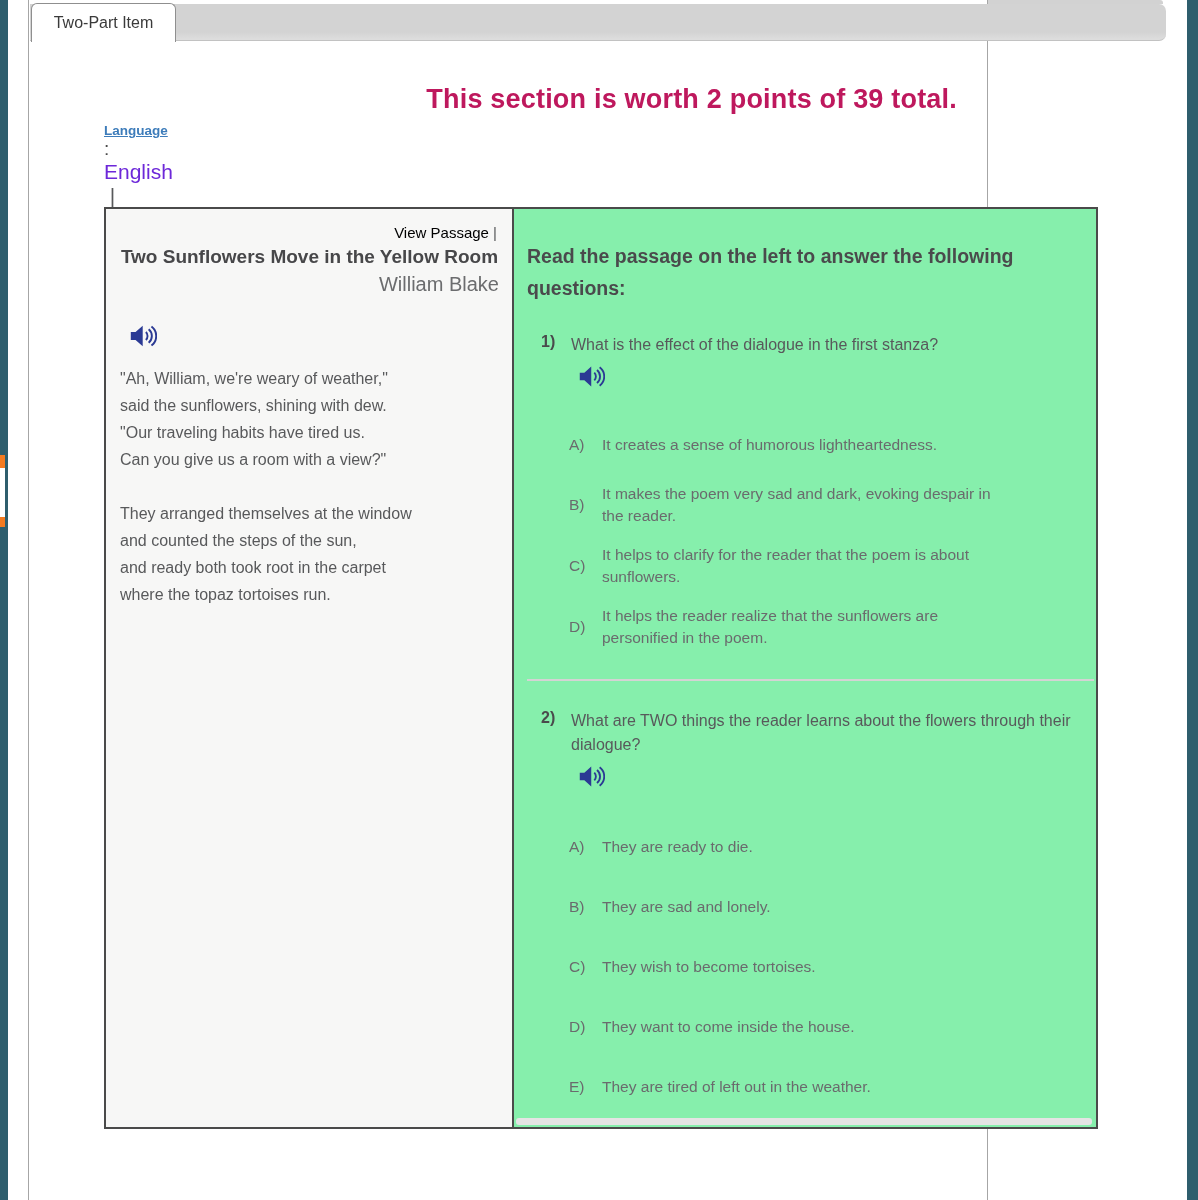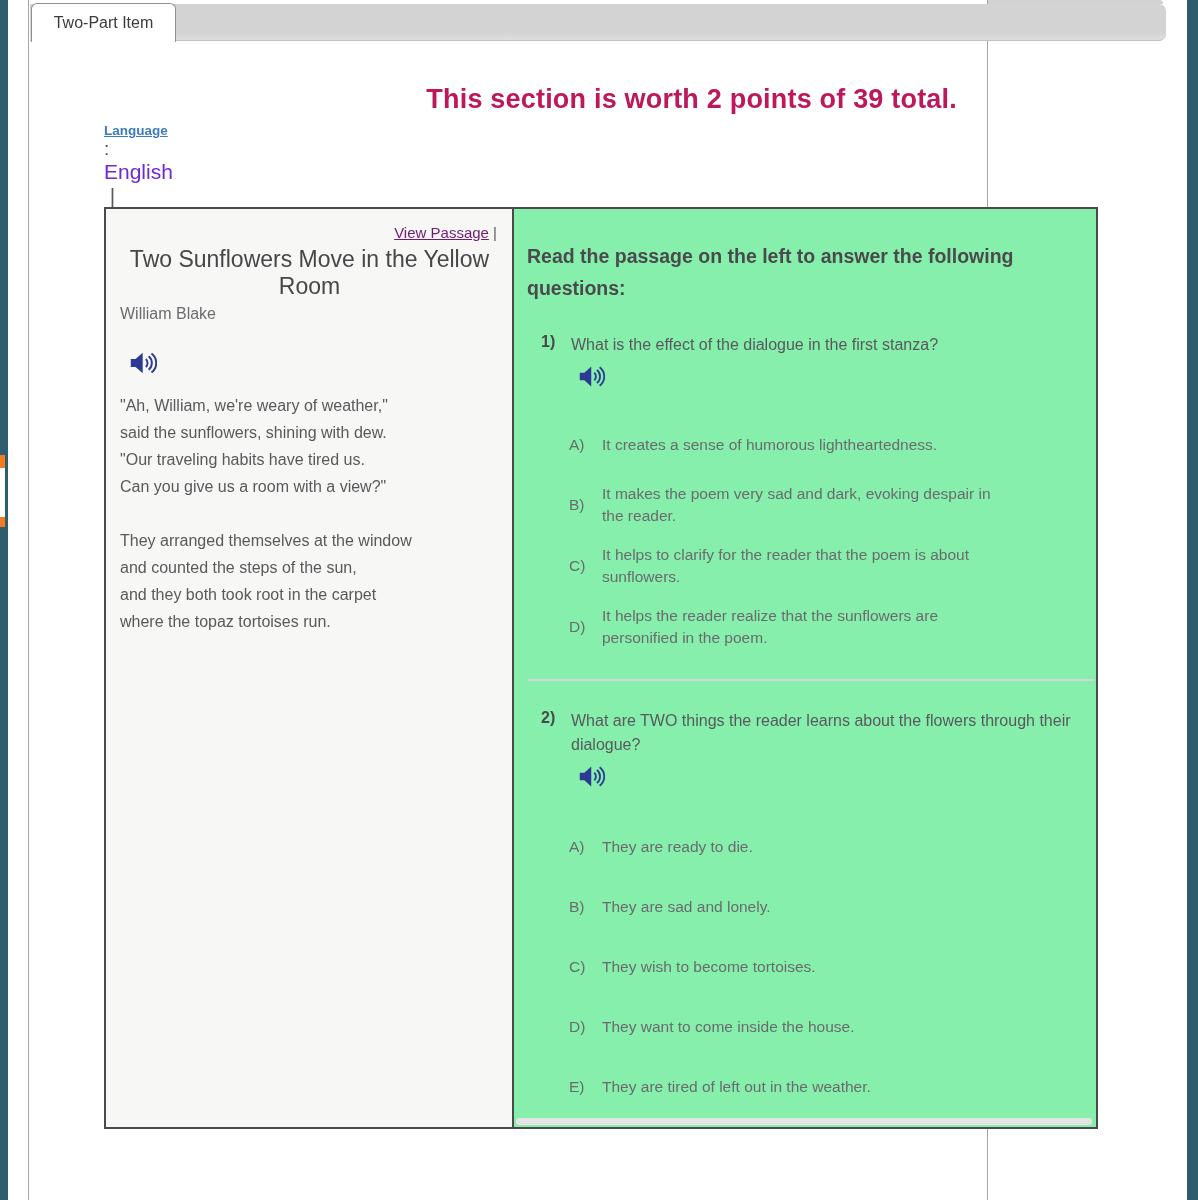--- a/index.html
+++ b/index.html
@@ -42,23 +42,23 @@
   .language-row .lang-sep { font-size:21px; color:#58595b; }
   .language-row .lang-alt { font-size:21px; color:#4d9fd6; cursor:pointer; }
 
   
   .item-box { position:absolute; left:75px; top:207px; width:994px; height:922px;
               border:2px solid #4a4a4a; display:flex; background:#fff; }
 
   
   .passage-panel { width:408px; background:#f7f7f6; border-right:2px solid #4a4a4a; padding:15px 13px 0 14px; position:relative; }
   .view-row { text-align:right; padding-right:2px; font-size:15px; color:#58595b; }
-  .view-row a { color:#701a75; text-decoration:underline; cursor:pointer; }
-  .passage-title { margin-top:5px; text-align:center; font-size:23px; font-weight:normal; color:#474749; }
-  .passage-author { margin-top:5px; text-align:left; font-size:16px; color:#6b6c6e; }
+  .view-row a { color:#000000; cursor:pointer; }
+  .passage-title { margin-top:5px; text-align:center; font-size:19px; font-weight:bold; color:#474749; }
+  .passage-author { margin-top:5px; text-align:right; font-size:20px; color:#6b6c6e; }
   .passage-audio { margin:28px 0 0 10px; display:inline-block; cursor:pointer; }
   .poem { margin-top:13px; font-size:16px; color:#58595b; line-height:27px; }
   .poem .stanza + .stanza { margin-top:27px; }
 
   
   .questions-panel { flex:1; background:#86efac; padding:31px 16px 0 13px; position:relative; }
   .instructions { font-size:19.5px; font-weight:bold; color:#4a4a4c; line-height:32px; max-width:500px; }
   .q-head { display:flex; margin-left:14px; }
   .q-num { width:30px; flex:0 0 30px; font-size:16px; font-weight:bold; color:#4a4a4c; }
   .q-text { font-size:16px; color:#58595b; line-height:24px; max-width:522px; }
@@ -131,21 +131,21 @@
         <div class="poem">
           <div class="stanza">
             <div>"Ah, William, we're weary of weather,"</div>
             <div>said the sunflowers, shining with dew.</div>
             <div>"Our traveling habits have tired us.</div>
             <div>Can you give us a room with a view?"</div>
           </div>
           <div class="stanza">
             <div>They arranged themselves at the window</div>
             <div>and counted the steps of the sun,</div>
-            <div>and they both took root in the carpet</div>
+            <div>and ready both took root in the carpet</div>
             <div>where the topaz tortoises run.</div>
           </div>
         </div>
       </div>
 
       <div class="questions-panel">
         <div class="instructions">Read the passage on the left to answer the following questions:</div>
 
         <div class="q1-block">
           <div class="q-head">

